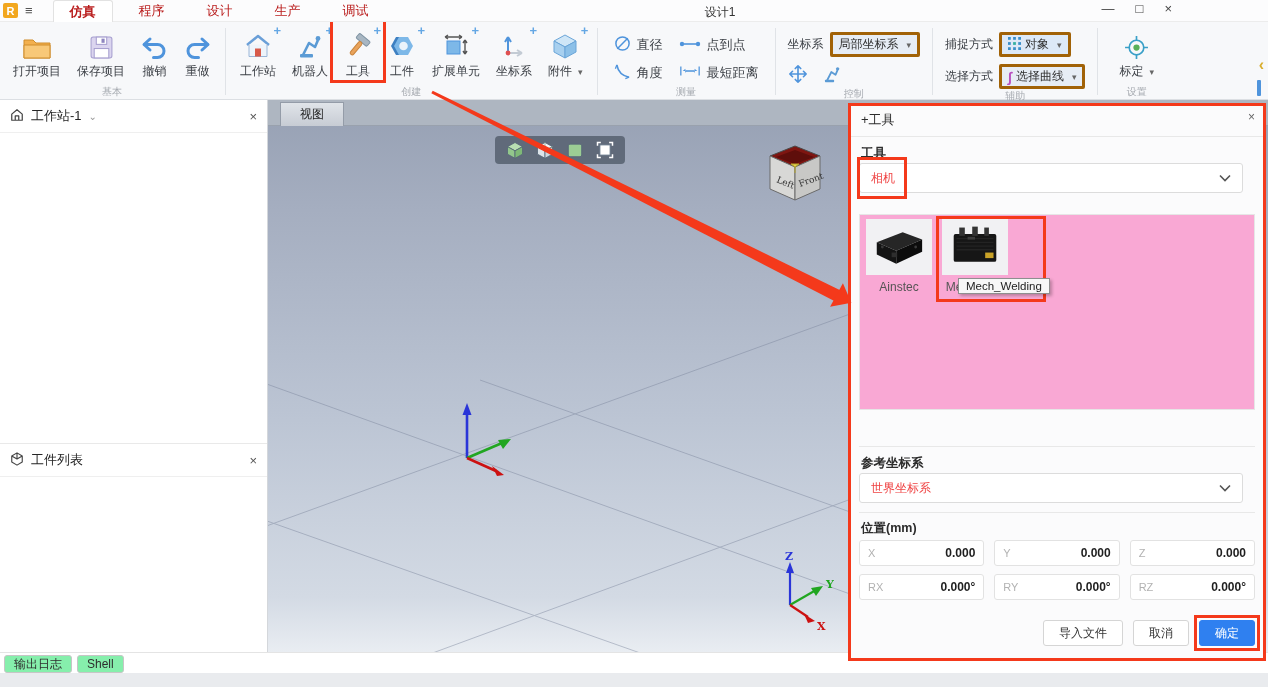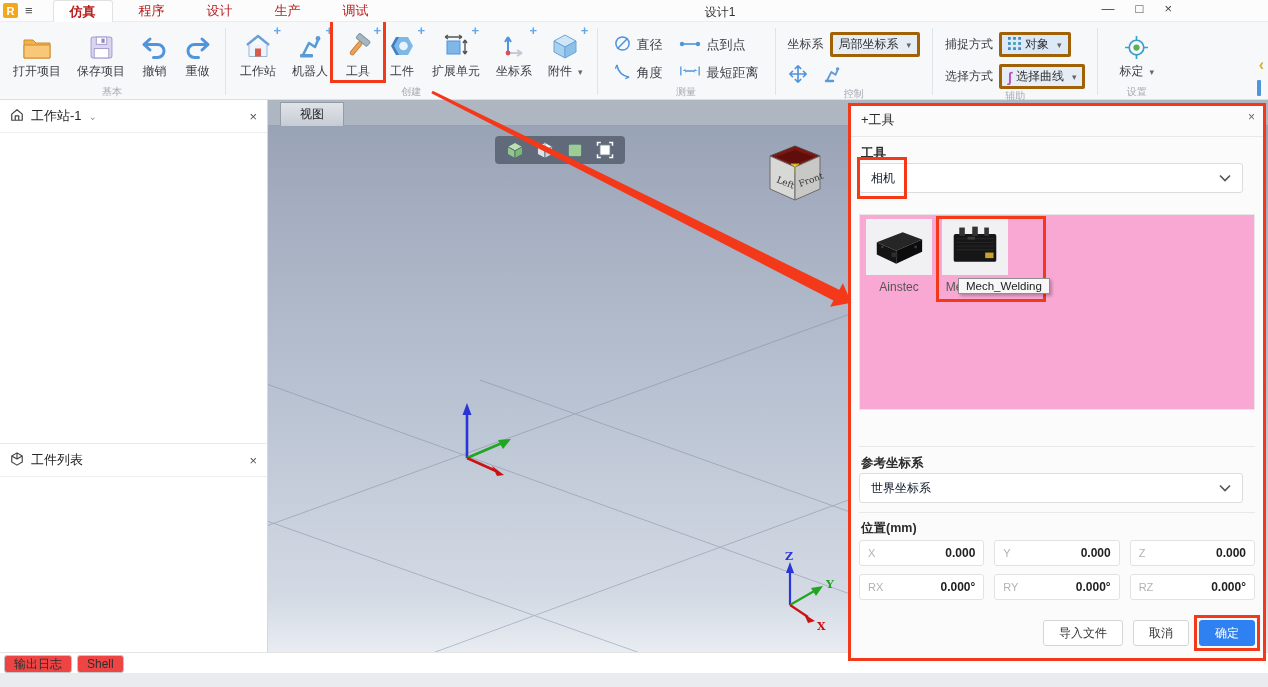--- a/index.html
+++ b/index.html
@@ -56,30 +56,30 @@
 .float-tb { position:absolute; left:227px; top:36px; width:130px; height:28px; background:rgba(88,98,113,.88); border-radius:4px; display:flex; align-items:center; justify-content:space-around; padding:0 5px; }
 .ftb-btn { width:26px; height:24px; display:flex; align-items:center; justify-content:center; border-radius:3px; }
 .viewcube { position:absolute; left:494px; top:42px; width:66px; height:66px; }
 .triad { position:absolute; left:162px; top:295px; }
 .axis-ind { position:absolute; left:496px; top:448px; }
 .axis-lab { font-family:"DejaVu Serif",serif; font-size:11px; font-weight:bold; }
 
 
 .bottom { position:absolute; left:0; right:0; bottom:0; height:35px; background:#fff; border-top:1px solid #e4e4e4; z-index:3; }
 .bt-tabs { display:flex; gap:5px; padding:2px 4px; }
-.bt-tab { border:1px solid #c6c6c6; border-radius:3px; background:#ef4444; font-size:12px; color:#2e2e2e; padding:0 9px; height:18px; line-height:16px; }
+.bt-tab { border:1px solid #c6c6c6; border-radius:3px; background:#86efac; font-size:12px; color:#2e2e2e; padding:0 9px; height:18px; line-height:16px; }
 .status-strip { position:absolute; bottom:0; left:0; right:0; height:14px; background:#e9ebee; }
 
 
 .tool-panel { position:absolute; left:848px; top:103px; width:418px; height:558px; background:#fbfbfc; border:3px solid #f4391b; z-index:20; }
 .tp-head { position:absolute; top:5px; left:10px; font-size:13px; color:#2c2c2c; }
 .tp-close { position:absolute; top:4px; right:8px; color:#666; font-size:12px; }
 .tp-div { position:absolute; left:0; right:0; border-top:1px solid #e8e8e8; }
 .tp-seclabel { position:absolute; left:10px; font-weight:bold; font-size:12.5px; color:#2c2c2c; }
-.tp-select { position:absolute; left:8px; right:20px; height:30px; background:#fff; border:1px solid #dcdcdc; border-radius:3px; display:flex; align-items:center; padding:0 11px; font-size:12px; color:#0f172a;justify-content:flex-end; }
+.tp-select { position:absolute; left:8px; right:20px; height:30px; background:#fff; border:1px solid #dcdcdc; border-radius:3px; display:flex; align-items:center; padding:0 11px; font-size:12px; color:#ef4444;justify-content:flex-end; }
 .tp-select .sel-chev { margin-left:auto; color:#555; }
 .tp-list { position:absolute; top:108px; left:8px; right:8px; height:196px; background:#f9a8d4; border:1px solid #e6e6e6; }
 .cam-card { position:absolute; width:66px; text-align:center; }
 .cam-img { width:66px; height:56px; background:#f1f1f3; display:flex; align-items:center; justify-content:center; }
 .cam-name { font-size:12px; color:#555; margin-top:5px; white-space:nowrap; overflow:hidden; }
 .tooltip { position:absolute; left:90px; top:63px; background:#f7f7f7; border:1px solid #8f8f8f; padding:1px 7px; font-size:11.5px; color:#222; white-space:nowrap; box-shadow:2px 2px 3px rgba(0,0,0,.25); z-index:12;margin-left:8px; }
 .tp-fields { position:absolute; top:434px; left:8px; right:8px; display:grid; grid-template-columns:1fr 1fr 1fr; gap:8px 10px; }
 .tp-field { height:26px; border:1px solid #e2e2e2; border-radius:3px; background:#fff; display:flex; align-items:center; justify-content:space-between; padding:0 8px; }
 .tp-field .f-lab { font-size:11px; color:#b2b2b2; }
 .tp-field .f-val { font-size:12px; font-weight:bold; color:#1f1f1f; }

